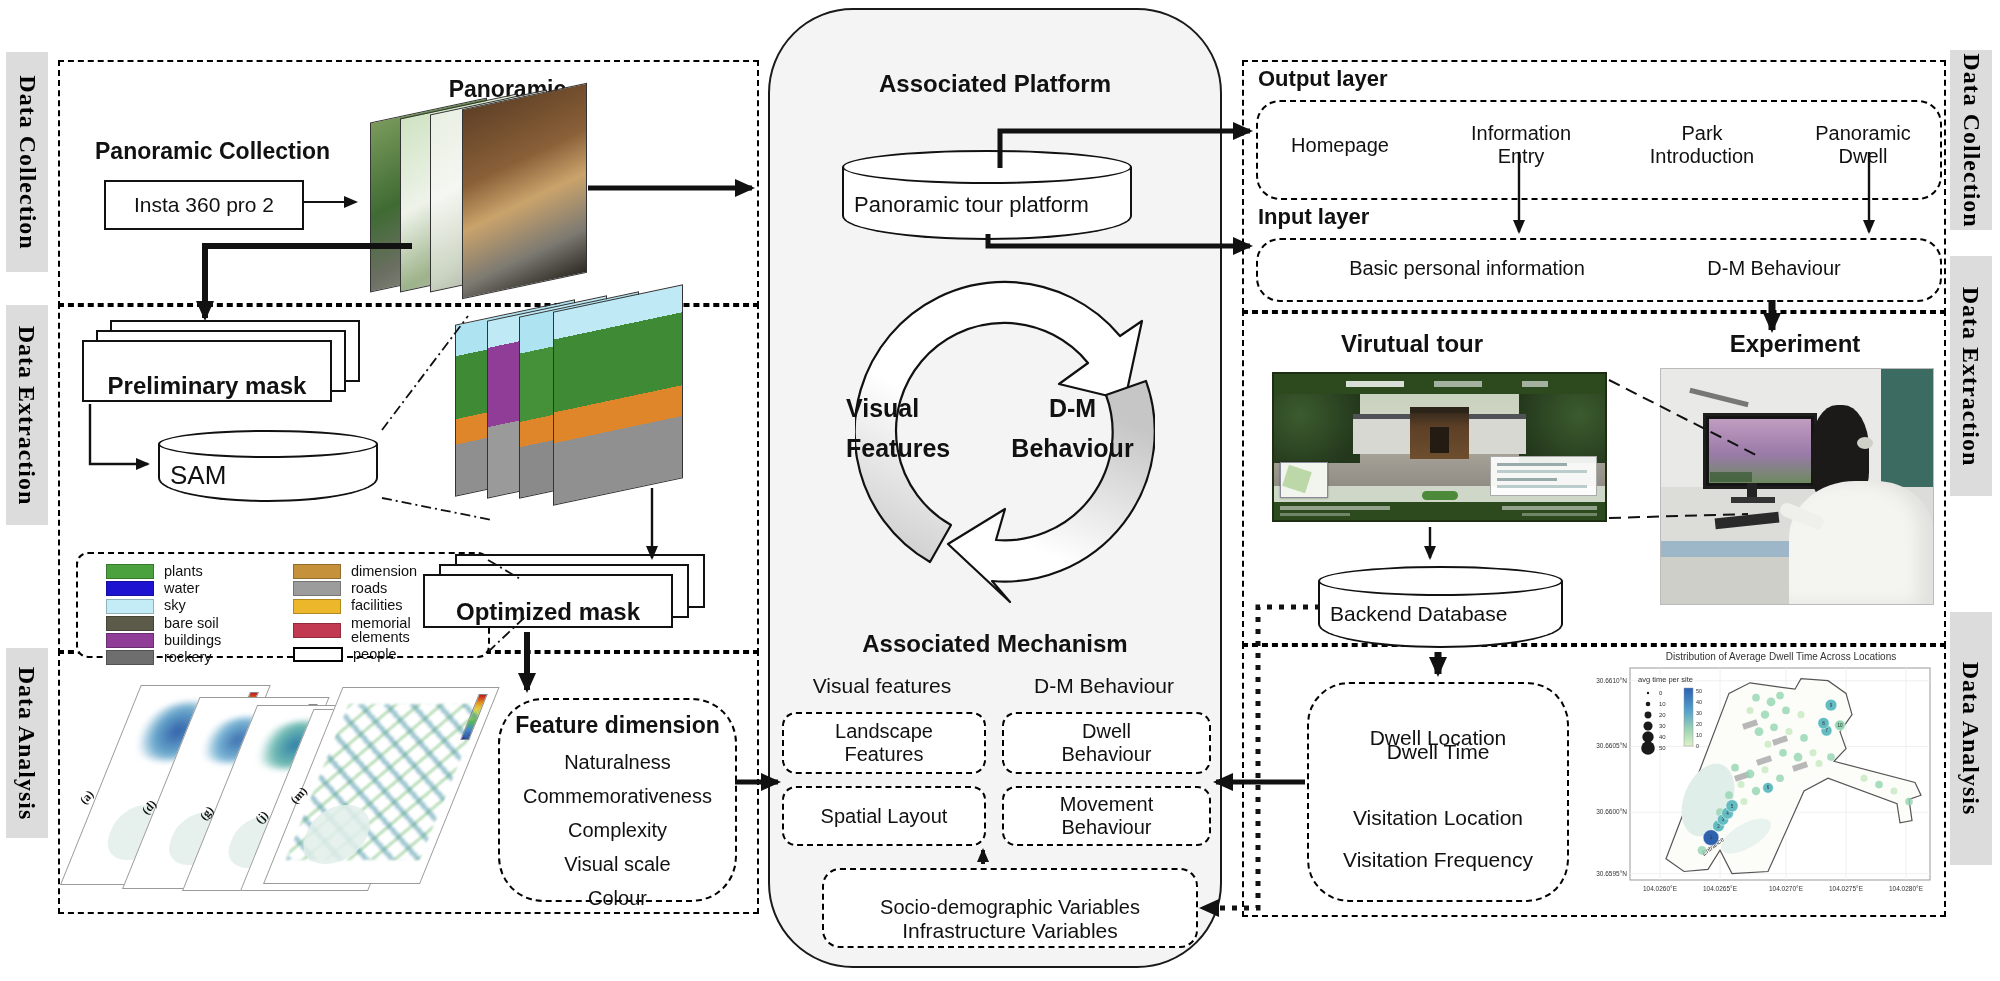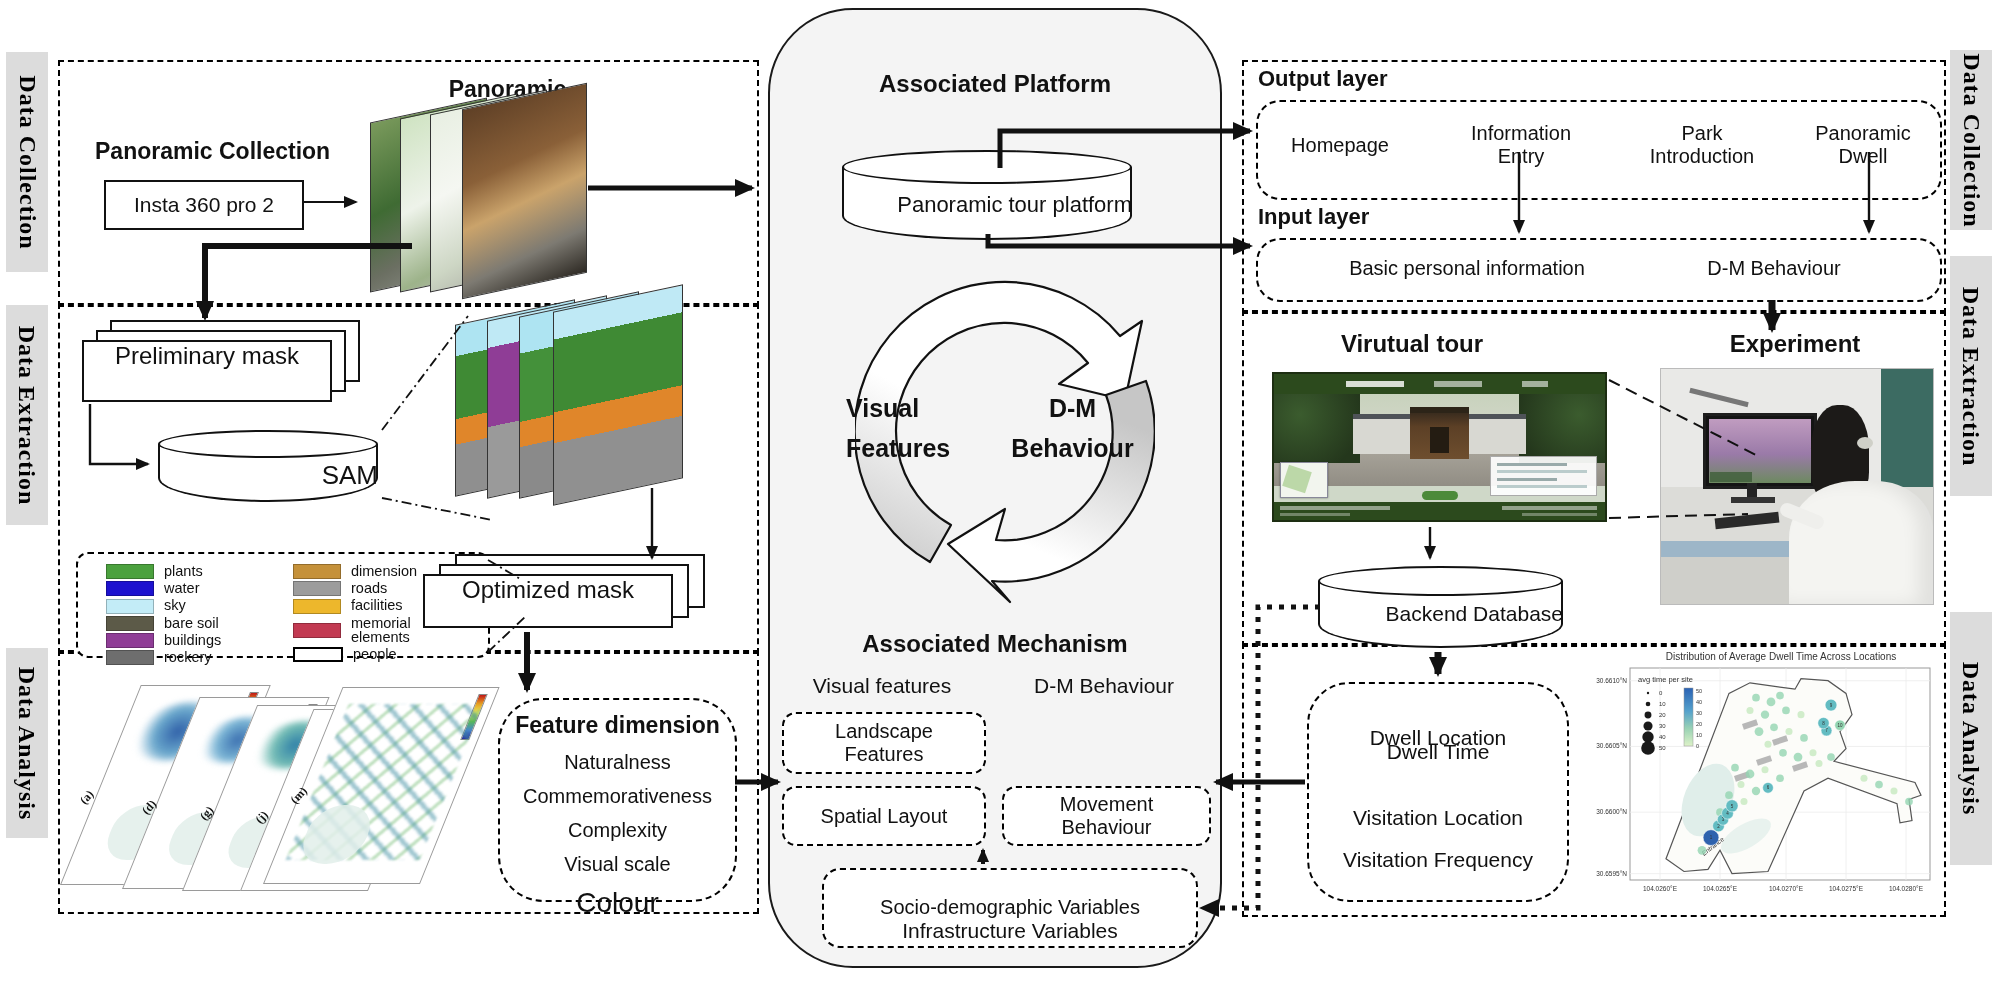--- a/index.html
+++ b/index.html
@@ -13,24 +13,24 @@
   .sect{position:absolute;border:2.5px dashed #000;}
   
   .dbox{position:absolute;border:2.2px dashed #000;border-radius:20px;background:#fff;}
   
   .sbox{position:absolute;border:2.5px solid #111;background:#fff;}
   
   .cyl{position:absolute;}
   .cyl .cyl-top{position:absolute;left:0;right:0;top:0;border:2.5px solid #111;border-radius:50%;background:#fff;z-index:2;box-sizing:border-box;}
   .cyl .cyl-body{position:absolute;left:0;right:0;bottom:0;background:#fff;border:2.5px solid #111;border-top:none;
                  border-radius:0 0 50% 50% / 0 0 24px 24px;z-index:1;box-sizing:border-box;}
-  .cyl .cyl-label{position:absolute;left:4px;right:0;text-align:right;z-index:3;}
+  .cyl .cyl-label{position:absolute;left:12px;right:0;text-align:left;z-index:3;}
   
   .page{position:absolute;background:#fff;border:2.5px solid #111;box-sizing:border-box;}
-  .page.lbl{display:flex;align-items:flex-start;justify-content:center;font-size:24px;}
+  .page.lbl{display:flex;align-items:flex-end;justify-content:center;font-size:24px;font-weight:bold;}
   
   .slab{position:absolute;border:1px solid #333;transform:skewY(-12deg);}
   
   .hm{position:absolute;background:#fff;border:1px solid #9a9a9a;transform:skewX(-22deg);transform-origin:bottom left;}
   .hm-cb{position:absolute;top:6px;right:8px;width:7px;height:44px;border:0.5px solid #888;
          background:linear-gradient(#c01818,#e8a020,#e8e85a,#58b858,#4888c8,#2828a0);}
   .hm-blob{position:absolute;border-radius:50%;filter:blur(3px);}
   .hm-lake{position:absolute;background:#e2eeea;border-radius:45% 55% 50% 50%;opacity:.85;}
   .hm-label{position:absolute;font:bold 12px "Liberation Serif",serif;transform:rotate(-48deg);z-index:6;}
   .hm-net{position:absolute;left:8%;top:8%;right:6%;bottom:12%;opacity:.9;filter:blur(1px);
@@ -214,21 +214,21 @@
     <div class="hm-label" style="left:198px;top:155px;">(j)</div>
     <div class="hm-label" style="left:232px;top:133px;">(m)</div>
   </div>
 
   <div class="dbox" style="left:498px;top:698px;width:235px;height:200px;border-radius:45px;">
     <div class="b ctr" style="margin-top:12px;font-size:23px;">Feature dimension</div>
     <div class="ctr" style="margin-top:12px;font-size:20px;">Naturalness</div>
     <div class="ctr" style="margin-top:11px;font-size:20px;">Commemorativeness</div>
     <div class="ctr" style="margin-top:11px;font-size:20px;">Complexity</div>
     <div class="ctr" style="margin-top:11px;font-size:20px;">Visual scale</div>
-    <div class="ctr" style="margin-top:11px;font-size:28px;">Colour</div>
+    <div class="ctr" style="margin-top:11px;font-size:20px;">Colour</div>
   </div>
 
   <div id="platform-frame"></div>
   <div class="t b ctr" style="left:768px;top:70px;width:454px;font-size:24px;">Associated Platform</div>
 
   <div class="cyl" style="left:842px;top:150px;width:290px;height:90px;">
     <div class="cyl-top" style="height:34px;"></div>
     <div class="cyl-body" style="top:17px;"></div>
     <div class="cyl-label" style="top:42px;font-size:22px;">Panoramic tour platform</div>
   </div>
@@ -249,20 +249,23 @@
   </svg>
   <div class="t b" style="left:846px;top:388px;width:140px;font-size:25px;line-height:1.6;">Visual Features</div>
   <div class="t b ctr" style="left:1000px;top:388px;width:145px;font-size:25px;line-height:1.6;">D-M Behaviour</div>
 
   <div class="t b ctr" style="left:768px;top:630px;width:454px;font-size:24px;">Associated Mechanism</div>
   <div class="t ctr" style="left:782px;top:674px;width:200px;font-size:21px;">Visual features</div>
   <div class="t ctr" style="left:1004px;top:674px;width:200px;font-size:21px;">D-M Behaviour</div>
 
   <div class="mech-box" style="left:782px;top:712px;width:200px;height:58px;">
       <span style="width:130px;">Landscape Features</span>
+    </div>
+  <div class="mech-box" style="left:1002px;top:712px;width:205px;height:58px;">
+      <span style="width:120px;">Dwell Behaviour</span>
     </div>
   <div class="mech-box" style="left:782px;top:786px;width:200px;height:56px;">
       <span>Spatial Layout</span>
     </div>
   <div class="mech-box" style="left:1002px;top:786px;width:205px;height:56px;">
       <span style="width:130px;">Movement Behaviour</span>
     </div>
   <div class="mech-box" style="left:822px;top:868px;width:372px;height:76px;border-radius:18px;flex-direction:column;">
     <span style="font-size:20px;margin-top:24px;">Socio-demographic Variables</span>
     <span style="font-size:21px;">Infrastructure Variables</span>

